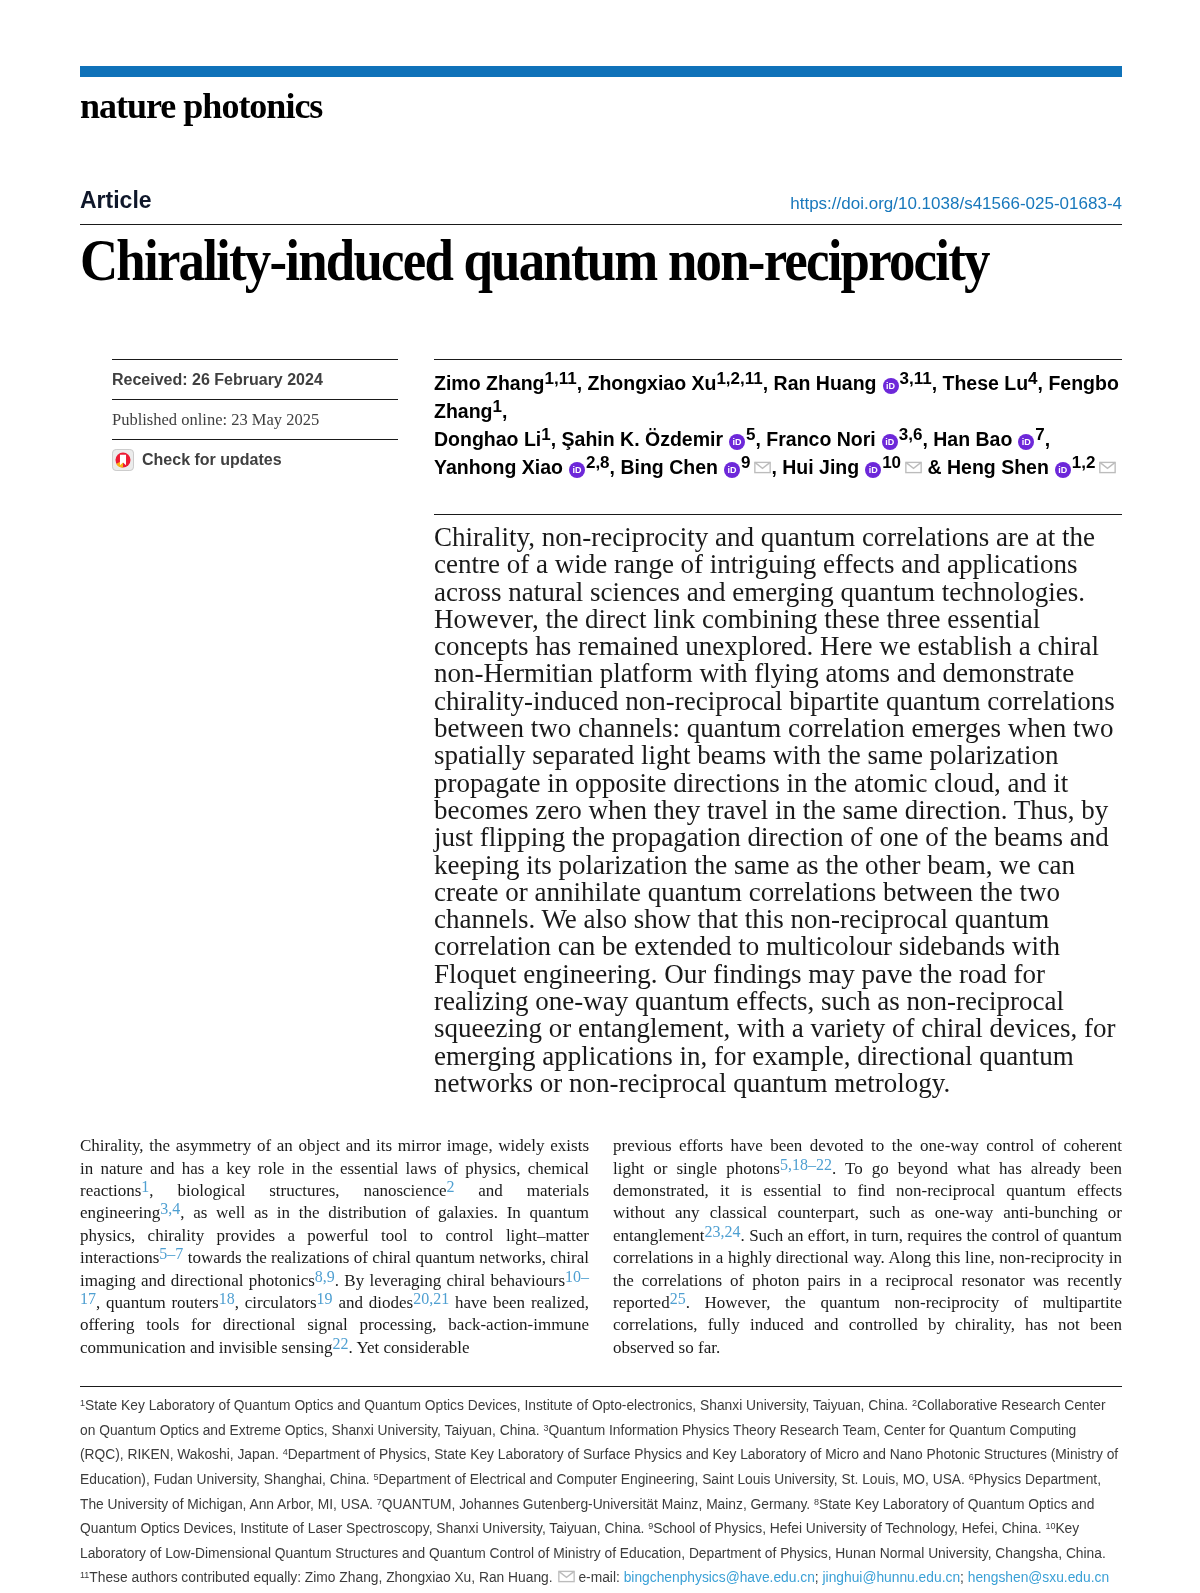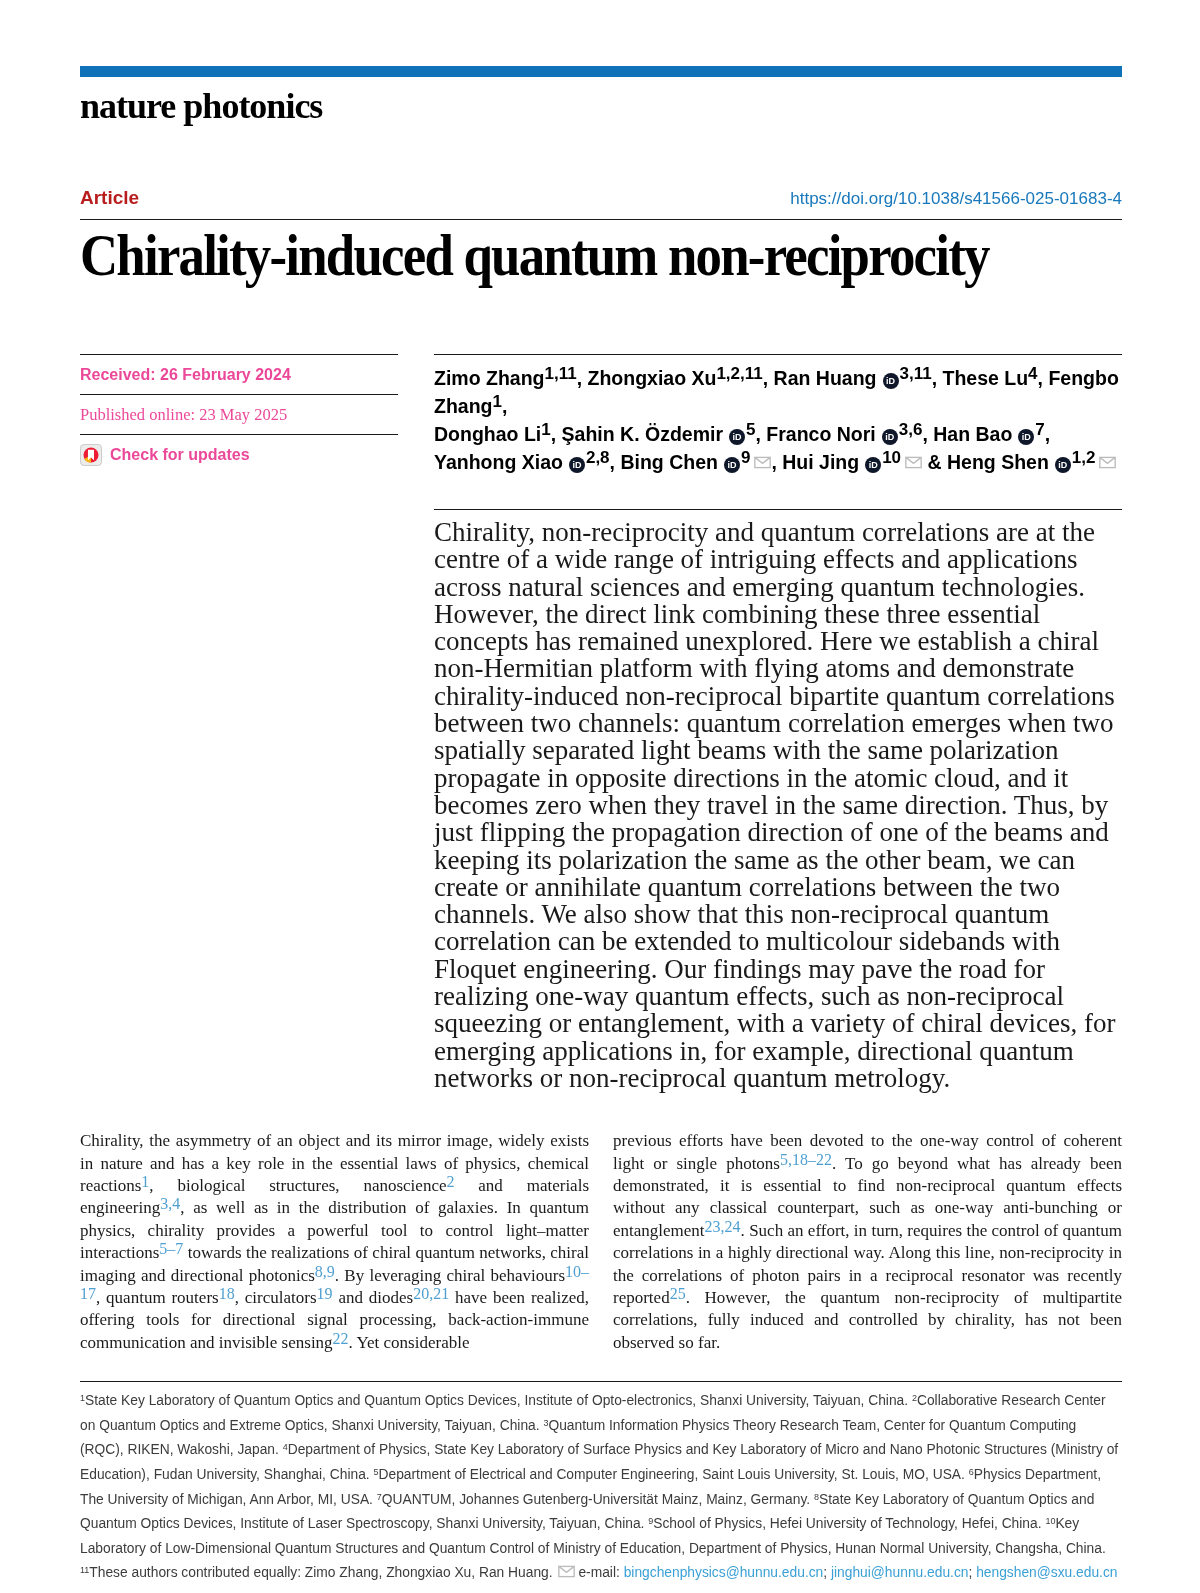--- a/index.html
+++ b/index.html
@@ -15,53 +15,53 @@
 
   .logo {
     margin-top:8px;
     font-family:"Liberation Serif", serif;
     font-weight:700; font-size:36px; letter-spacing:-1px; color:#000;
   }
 
   .article-row {
     margin-top:60px; display:flex; justify-content:space-between; align-items:flex-end;
   }
-  .article-label { font-weight:700; font-size:19px; color:#b91c1c;text-align:center; }
+  .article-label { font-weight:700; font-size:23px; color:#0f172a;text-align:center; }
   .doi { font-size:17px; color:#1878bc; text-decoration:none; }
 
   .title-rule { border-top:1.5px solid #1a1a1a; margin-top:10px; }
 
   h1.title {
     margin-top:2px;
     font-family:"Liberation Serif", serif;
     font-weight:700; font-size:60px; letter-spacing:-2px; color:#000;
     transform:scaleX(0.88); transform-origin:left center;
     white-space:nowrap; line-height:1.1;
   }
 
   .meta { display:flex; gap:36px; margin-top:66px; }
   .dates { width:318px; flex:0 0 318px; }
   .date-row {
     border-top:1.5px solid #1a1a1a; height:40px;
     display:flex; align-items:center;
-    font-weight:700; font-size:16px; color:#ec4899;
+    font-weight:700; font-size:16px; color:#404040;margin-left:32px;
   }
   .date-row.serif { font-family:"Liberation Serif", serif; font-weight:400; font-size:16.5px; }
   .check-row { gap:8px; cursor:pointer;text-align:right; }
   .check-row svg { flex:0 0 auto; }
 
   .right-col { flex:1; min-width:0; }
   .authors {
     border-top:1.5px solid #1a1a1a; padding-top:9px;
     font-weight:700; font-size:19.5px; line-height:28px; color:#000;
   }
   .authors sup.sup { font-size:17px; line-height:0; vertical-align:6px; }
   .orcid {
     display:inline-block; width:16px; height:16px; border-radius:50%;
-    background:#0f172a; color:#fff; text-align:center;
+    background:#6d28d9; color:#fff; text-align:center;
     font-weight:700; font-size:9px; line-height:16px; letter-spacing:0;
     margin:0 1px 0 6px; vertical-align:1px; font-family:"Liberation Sans",sans-serif;
   }
   .mailicon { margin-left:4px; vertical-align:0px; }
 
   .abstract-rule { border-top:1.5px solid #1a1a1a; margin-top:33px; }
   .abstract {
     padding-top:9px;
     font-family:"Liberation Serif", serif;
     font-size:27px; line-height:27.3px; color:#1a1a1a;
@@ -150,21 +150,21 @@
 
   <div class="body-cols">
     <div class="body-col"><span>Chirality, the asymmetry of an object and its mirror image, widely exists in nature and has a key role in the essential laws of physics, chemical reactions</span><sup class="ref">1</sup><span>, biological structures, nanoscience</span><sup class="ref">2</sup><span> and materials engineering</span><sup class="ref">3,4</sup><span>, as well as in the distribution of galaxies. In quantum physics, chirality provides a powerful tool to control light–matter interactions</span><sup class="ref">5–7</sup><span> towards the realizations of chiral quantum networks, chiral imaging and directional photonics</span><sup class="ref">8,9</sup><span>. By leveraging chiral behaviours</span><sup class="ref">10–17</sup><span>, quantum routers</span><sup class="ref">18</sup><span>, circulators</span><sup class="ref">19</sup><span> and diodes</span><sup class="ref">20,21</sup><span> have been realized, offering tools for directional signal processing, back-action-immune communication and invisible sensing</span><sup class="ref">22</sup><span>. Yet considerable</span></div>
     <div class="body-col"><span>previous efforts have been devoted to the one-way control of coherent light or single photons</span><sup class="ref">5,18–22</sup><span>. To go beyond what has already been demonstrated, it is essential to find non-reciprocal quantum effects without any classical counterpart, such as one-way anti-bunching or entanglement</span><sup class="ref">23,24</sup><span>. Such an effort, in turn, requires the control of quantum correlations in a highly directional way. Along this line, non-reciprocity in the correlations of photon pairs in a reciprocal resonator was recently reported</span><sup class="ref">25</sup><span>. However, the quantum non-reciprocity of multipartite correlations, fully induced and controlled by chirality, has not been observed so far.</span></div>
   </div>
 
   <div class="affil-rule"></div>
   <div class="affil"><sup class="sup">1</sup><span>State Key Laboratory of Quantum Optics and Quantum Optics Devices, Institute of Opto-electronics, Shanxi University, Taiyuan, China. </span><sup class="sup">2</sup><span>Collaborative Research Center on Quantum Optics and Extreme Optics, Shanxi University, Taiyuan, China. </span><sup class="sup">3</sup><span>Quantum Information Physics Theory Research Team, Center for Quantum Computing (RQC), RIKEN, Wakoshi, Japan. </span><sup class="sup">4</sup><span>Department of Physics, State Key Laboratory of Surface Physics and Key Laboratory of Micro and Nano Photonic Structures (Ministry of Education), Fudan University, Shanghai, China. </span><sup class="sup">5</sup><span>Department of Electrical and Computer Engineering, Saint Louis University, St. Louis, MO, USA. </span><sup class="sup">6</sup><span>Physics Department, The University of Michigan, Ann Arbor, MI, USA. </span><sup class="sup">7</sup><span>QUANTUM, Johannes Gutenberg-Universität Mainz, Mainz, Germany. </span><sup class="sup">8</sup><span>State Key Laboratory of Quantum Optics and Quantum Optics Devices, Institute of Laser Spectroscopy, Shanxi University, Taiyuan, China. </span><sup class="sup">9</sup><span>School of Physics, Hefei University of Technology, Hefei, China. </span><sup class="sup">10</sup><span>Key Laboratory of Low-Dimensional Quantum Structures and Quantum Control of Ministry of Education, Department of Physics, Hunan Normal University, Changsha, China. </span><sup class="sup">11</sup><span>These authors contributed equally: Zimo Zhang, Zhongxiao Xu, Ran Huang. </span><svg width="17" height="13" viewBox="0 0 20 15" class="mailicon">
         <rect x="1" y="1.5" width="18" height="12" fill="none" stroke="#bcbcbc" stroke-width="1.6"></rect>
         <path d="M1 1.5l9 7 9-7" fill="none" stroke="#bcbcbc" stroke-width="1.6"></path>
-      </svg><span>e-mail: </span><span class="email">bingchenphysics@hunnu.edu.cn</span><span>; </span><span class="email">jinghui@hunnu.edu.cn</span><span>; </span><span class="email">hengshen@sxu.edu.cn</span></div>
+      </svg><span>e-mail: </span><span class="email">bingchenphysics@have.edu.cn</span><span>; </span><span class="email">jinghui@hunnu.edu.cn</span><span>; </span><span class="email">hengshen@sxu.edu.cn</span></div>
 
   <div class="footer-rule"></div>
   <div class="footer">
     <div>
       <span class="journal-link">Nature Photonics</span><span> | Volume 19 | August 2025 | 840–846</span>
     </div>
     <span class="pageno">840</span>
   </div>
 
 </div>

